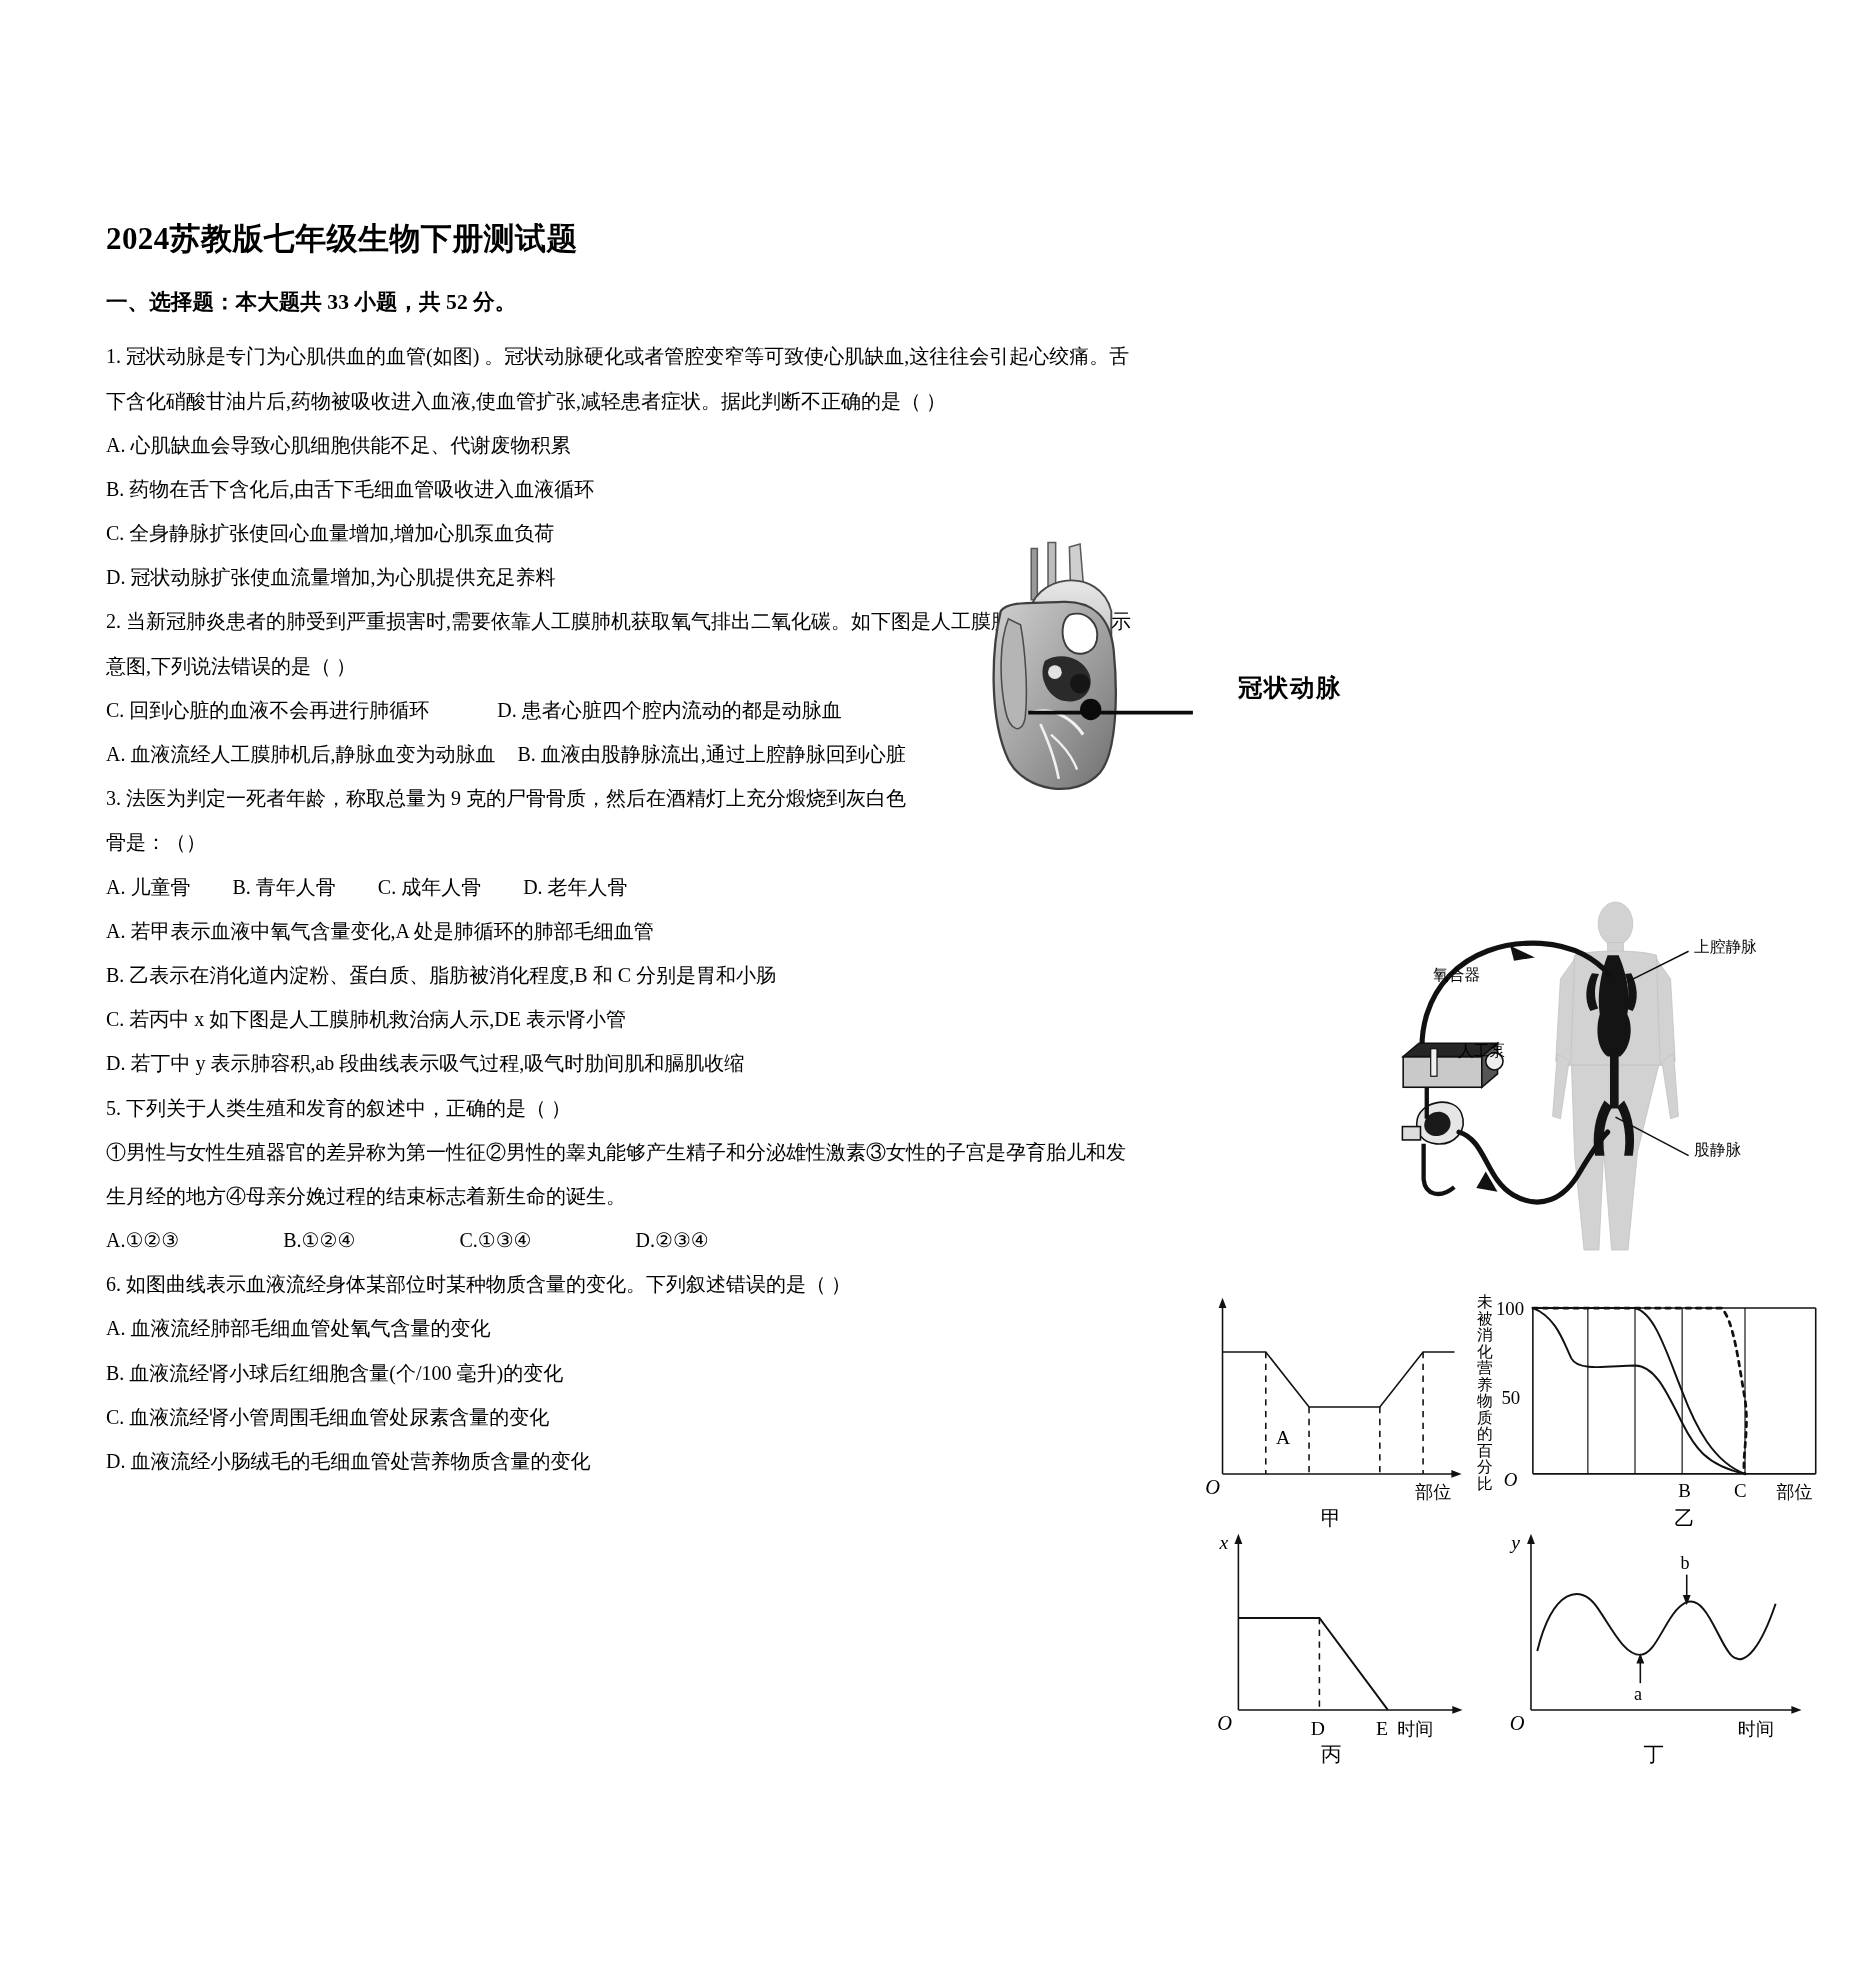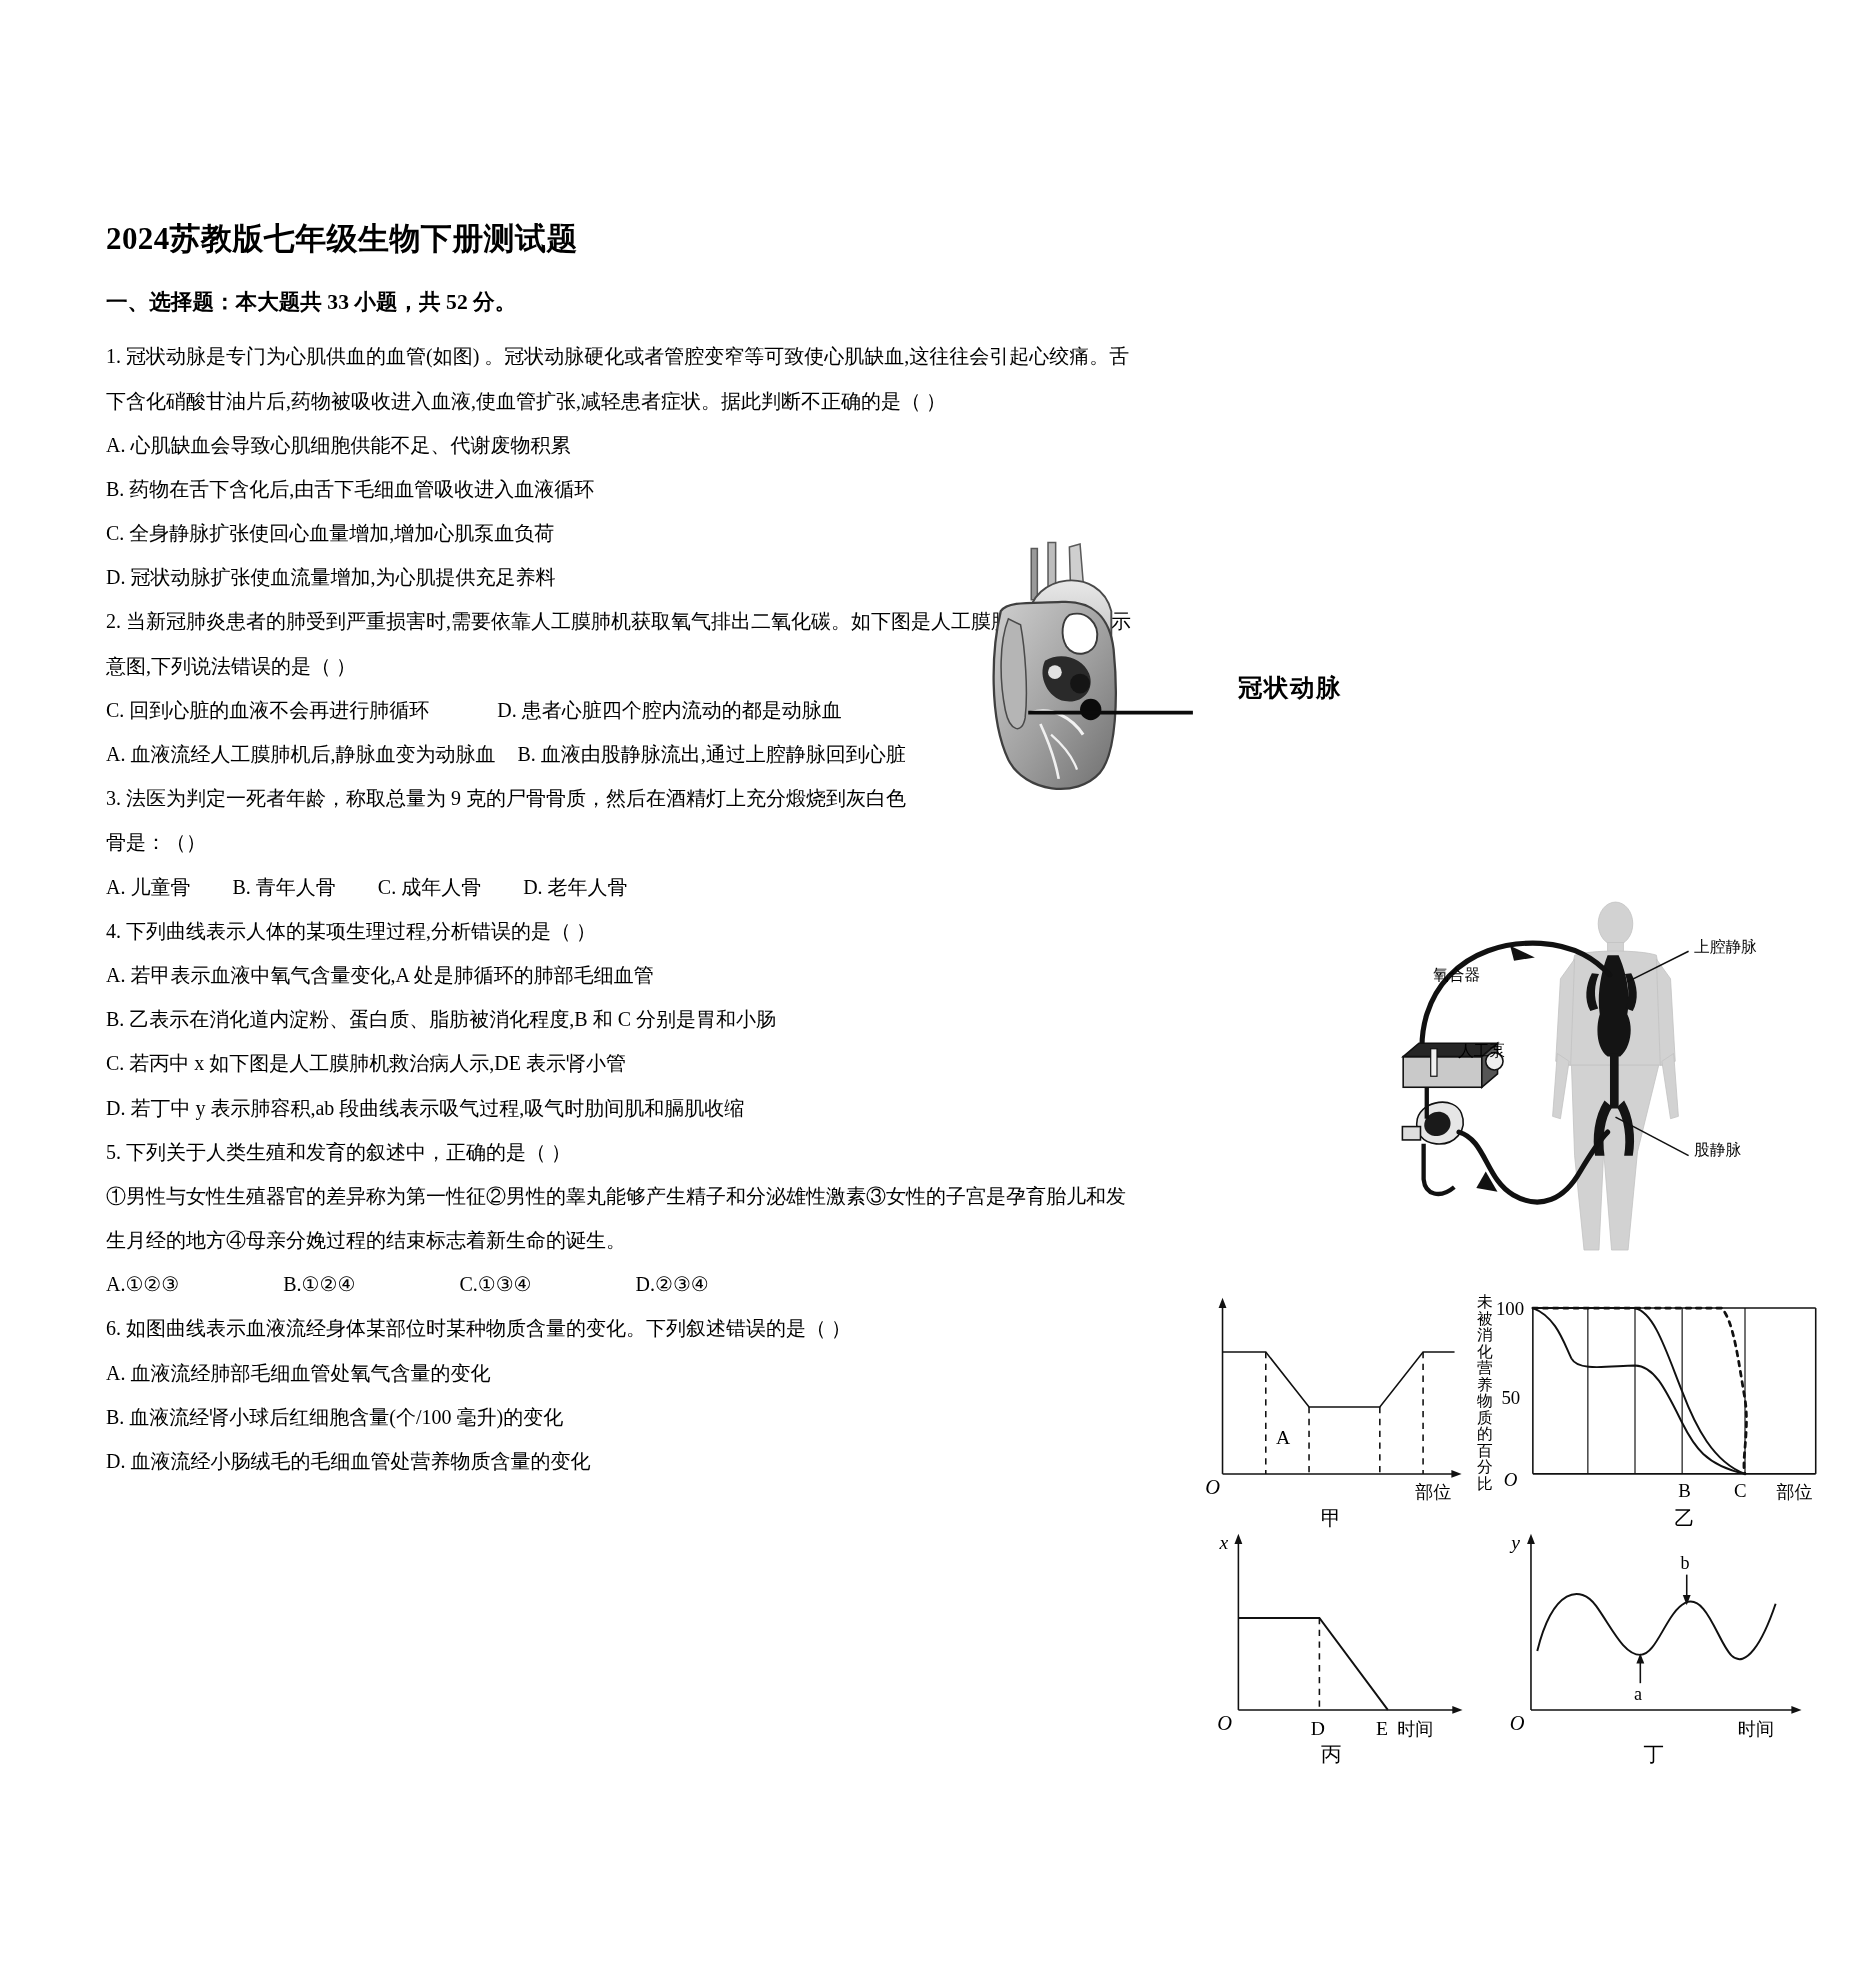--- a/index.html
+++ b/index.html
@@ -97,40 +97,40 @@
 
   <div class="q">
     <p>3. 法医为判定一死者年龄，称取总量为 9 克的尸骨骨质，然后在酒精灯上充分煅烧到灰白色</p>
     <p>骨是：（）</p>
     <p>
       <span>A. 儿童骨</span><span class="sp2"></span><span>B. 青年人骨</span><span class="sp2"></span><span>C. 成年人骨</span><span class="sp2"></span><span>D. 老年人骨</span>
     </p>
   </div>
 
   <div class="q">
-    <p>4. 下列曲线表示人体的某项生理过程,分析错误的是（    ）</p>
     <p>A. 若甲表示血液中氧气含量变化,A 处是肺循环的肺部毛细血管</p>
     <p>B. 乙表示在消化道内淀粉、蛋白质、脂肪被消化程度,B 和 C 分别是胃和小肠</p>
     <p>C. 若丙中 x 如下图是人工膜肺机救治病人示,DE 表示肾小管</p>
     <p>D. 若丁中 y 表示肺容积,ab 段曲线表示吸气过程,吸气时肋间肌和膈肌收缩</p>
   </div>
 
   <div class="q">
     <p>5. 下列关于人类生殖和发育的叙述中，正确的是（       ）</p>
     <p>①男性与女性生殖器官的差异称为第一性征②男性的睾丸能够产生精子和分泌雄性激素③女性的子宫是孕育胎儿和发</p>
     <p>生月经的地方④母亲分娩过程的结束标志着新生命的诞生。</p>
     <p>
       <span>A.①②③</span><span class="sp4"></span><span>B.①②④</span><span class="sp4"></span><span>C.①③④</span><span class="sp4"></span><span>D.②③④</span>
     </p>
   </div>
 
   <div class="q">
     <p>6. 如图曲线表示血液流经身体某部位时某种物质含量的变化。下列叙述错误的是（    ）</p>
     <p>A. 血液流经肺部毛细血管处氧气含量的变化</p>
     <p>B. 血液流经肾小球后红细胞含量(个/100 毫升)的变化</p>
+    <p>C. 血液流经肾小管周围毛细血管处尿素含量的变化</p>
     <p>D. 血液流经小肠绒毛的毛细血管处营养物质含量的变化</p>
   </div>
 
   <div class="fig" id="fig-heart">
     <svg class="heart-art" viewBox="0 0 320 360">
       <defs>
         <linearGradient id="hg" x1="0" y1="0" x2="1" y2="1">
           <stop offset="0%" stop-color="#cfcfcf"></stop>
           <stop offset="55%" stop-color="#9e9e9e"></stop>
           <stop offset="100%" stop-color="#6f6f6f"></stop>

